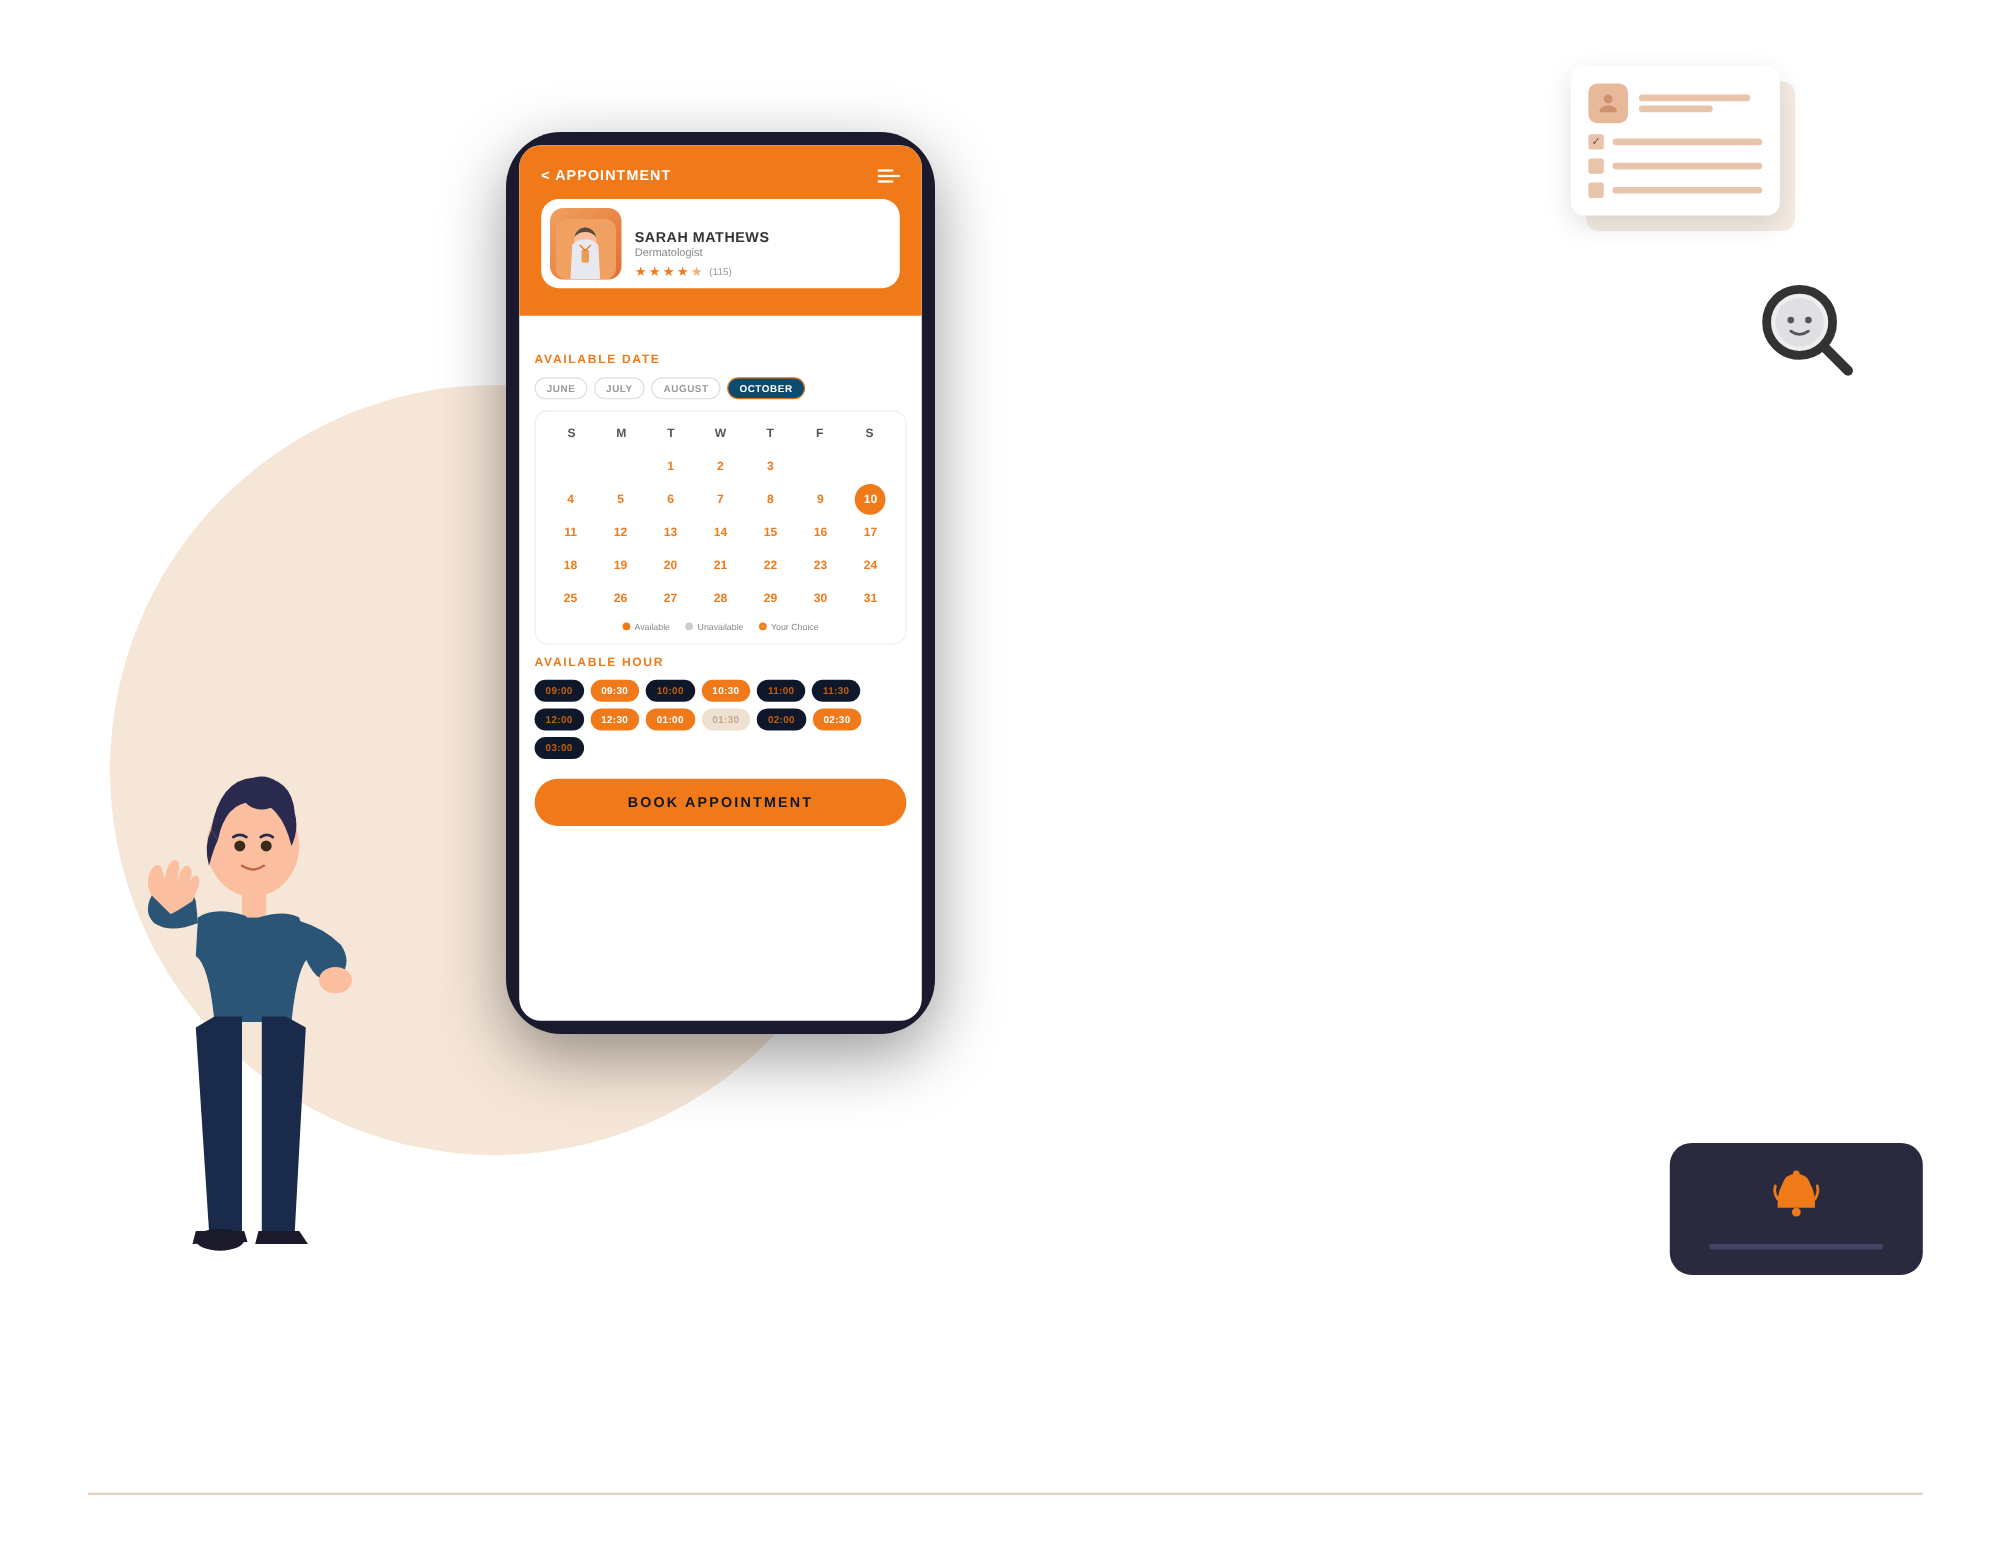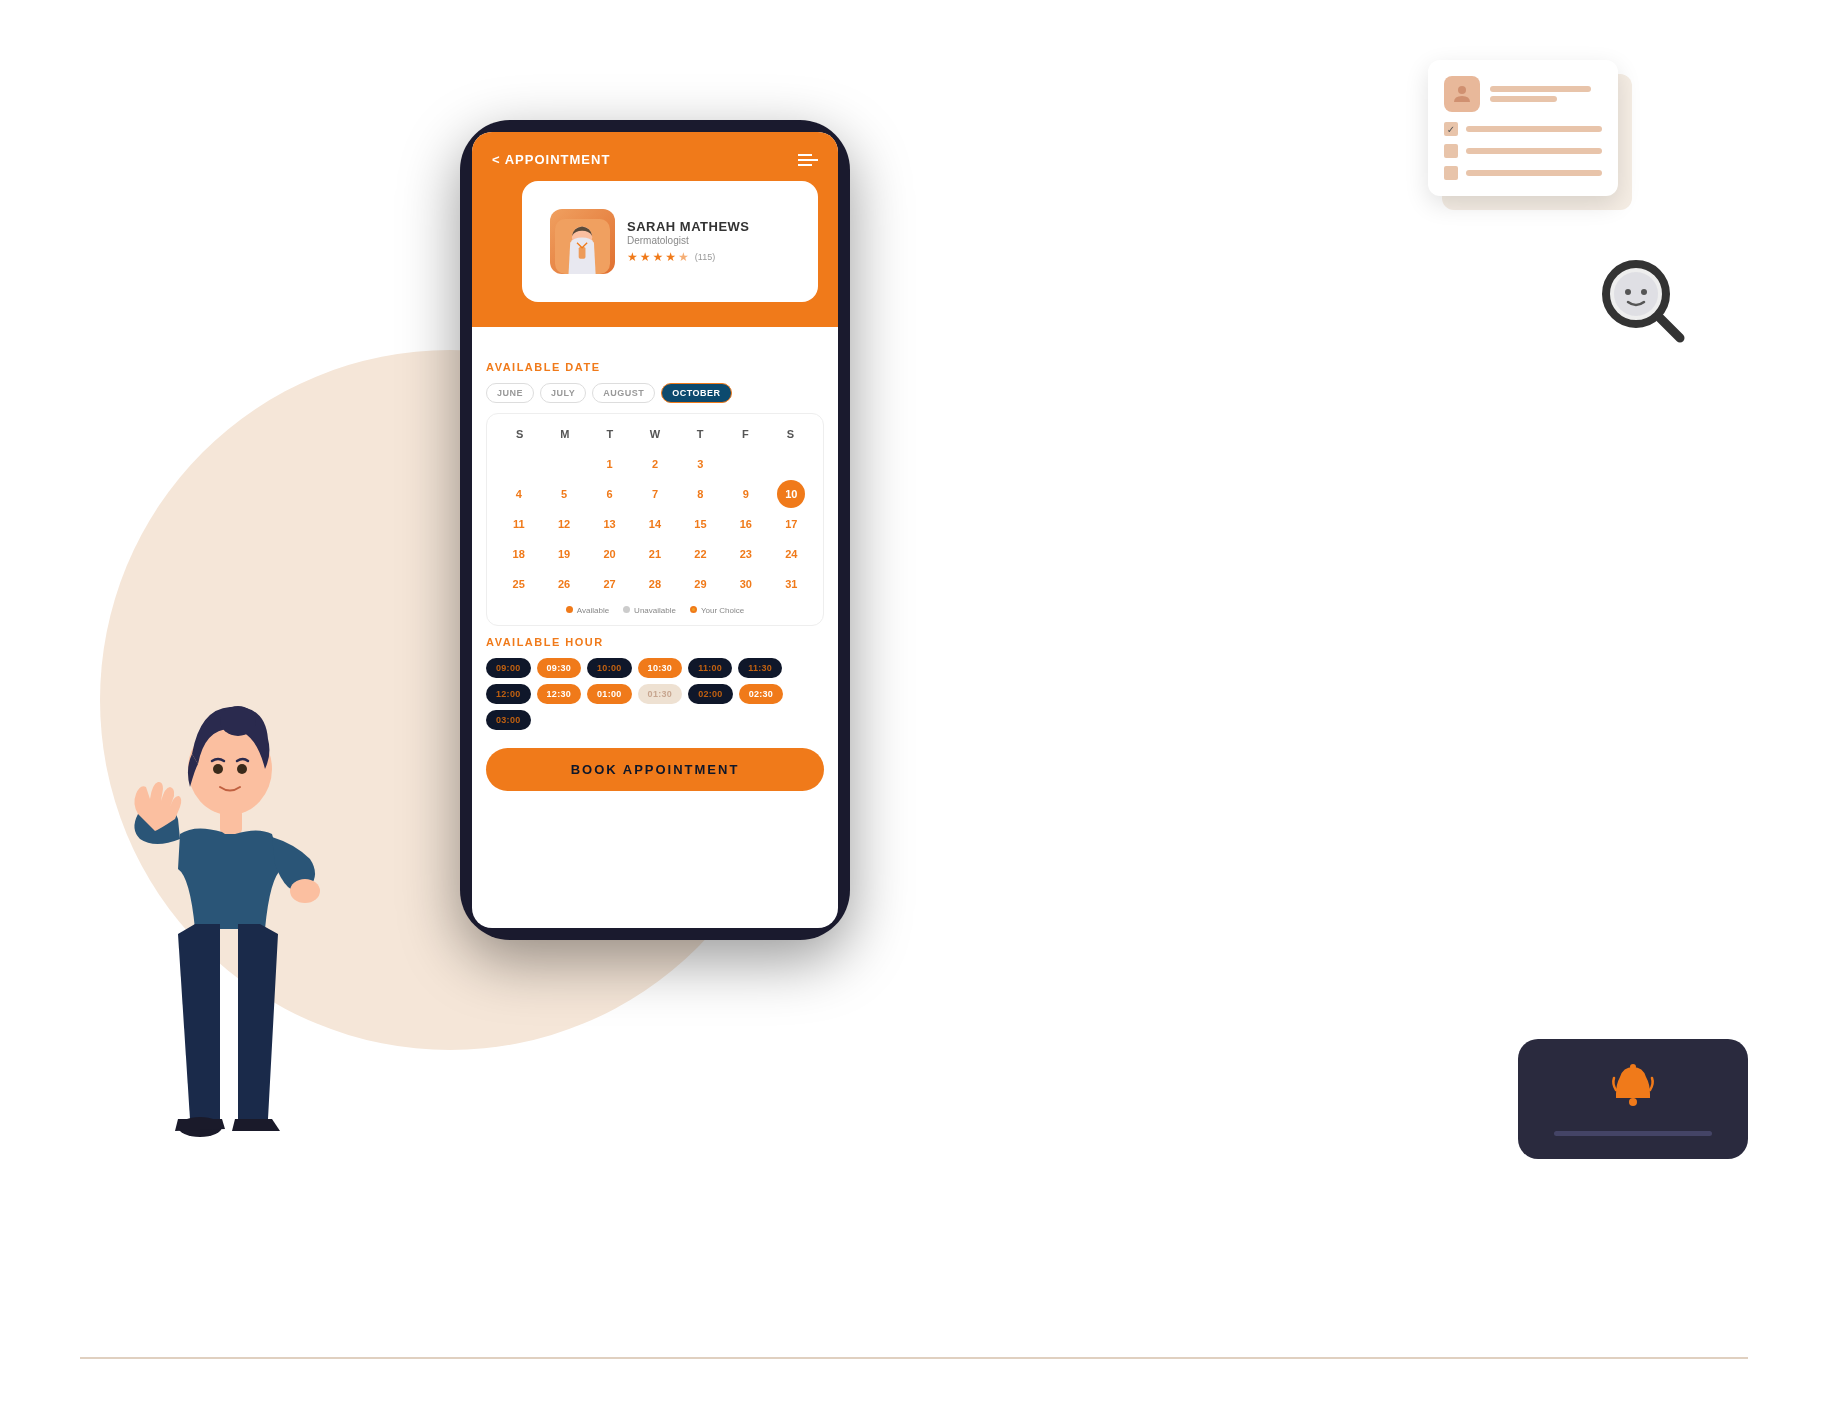--- a/index.html
+++ b/index.html
@@ -86,25 +86,24 @@
       background: #fff;
     }
 
     .menu-line:first-child { width: 14px; }
     .menu-line:last-child { width: 14px; }
 
     
     .doctor-card {
       background: #fff;
       border-radius: 16px;
-      padding: 28px;
-      display: flex;
-      align-items: center;
+      padding: 8px;
+      display: flex;
+      align-items: flex-end;
       gap: 12px;
-      margin-left: 30px;
     }
 
     .doctor-avatar {
       width: 65px;
       height: 65px;
       background: linear-gradient(135deg, #f0a060, #e07030);
       border-radius: 12px;
       flex-shrink: 0;
       display: flex;
       align-items: flex-end;

